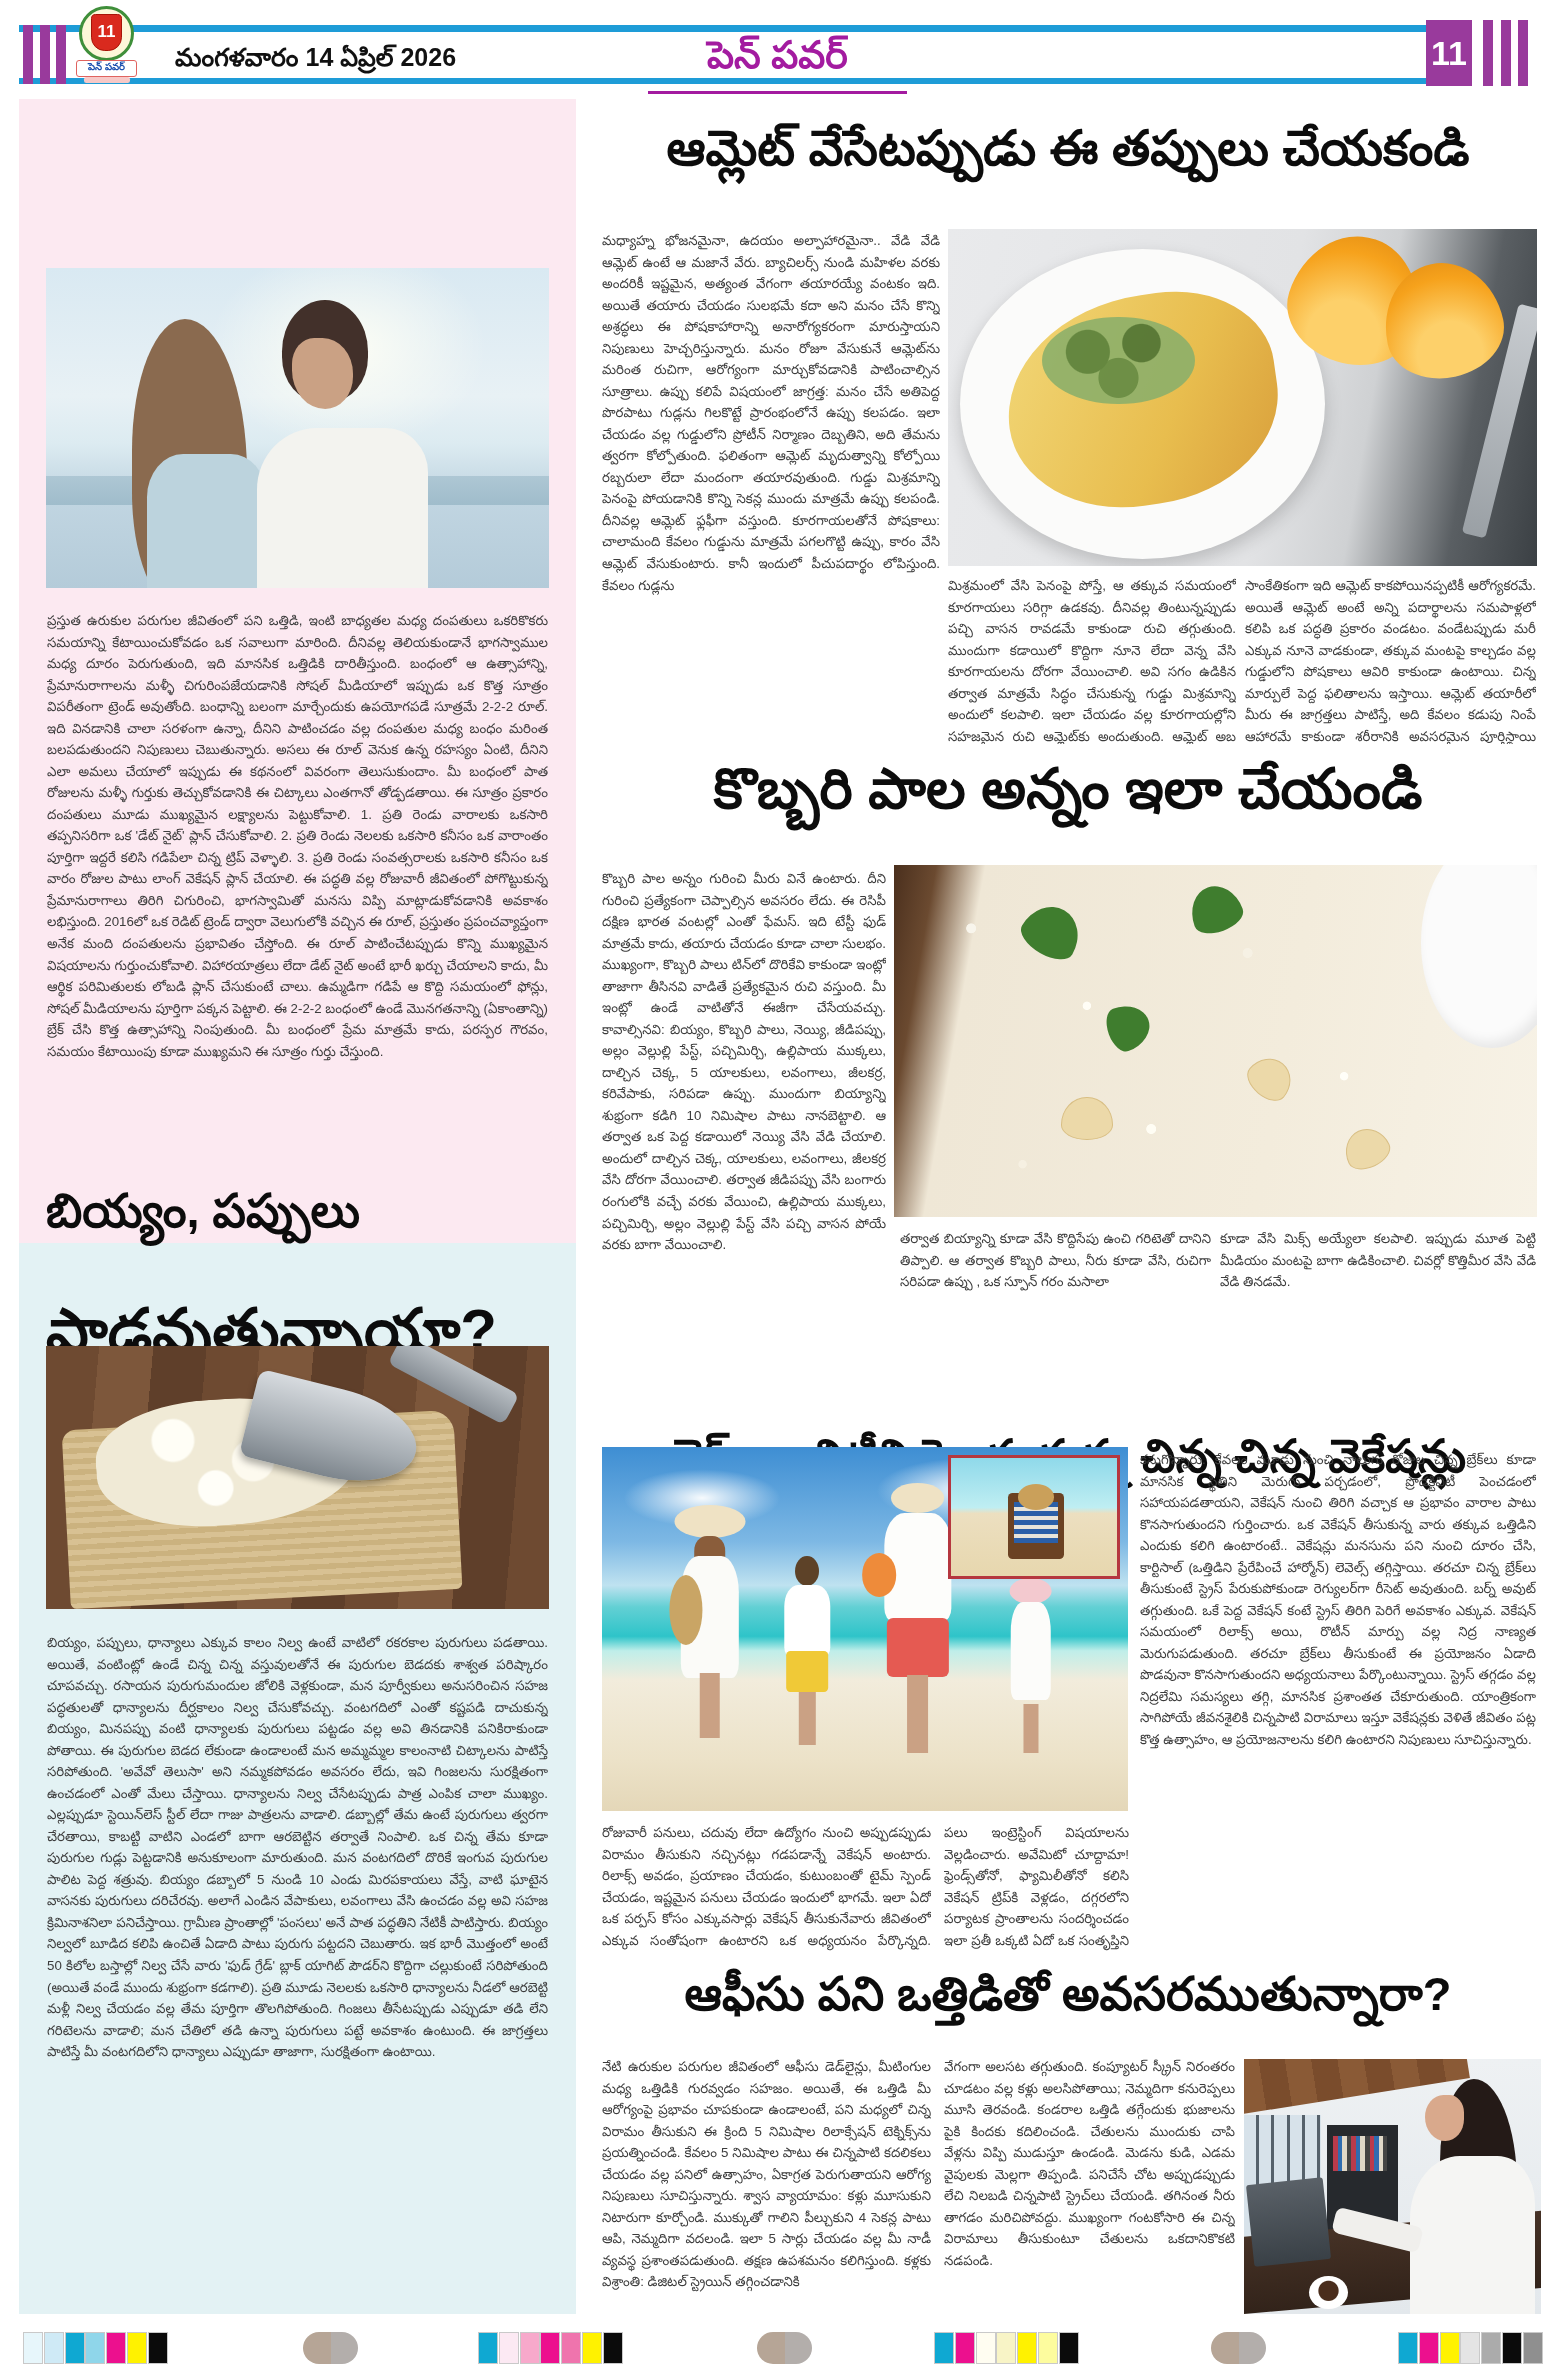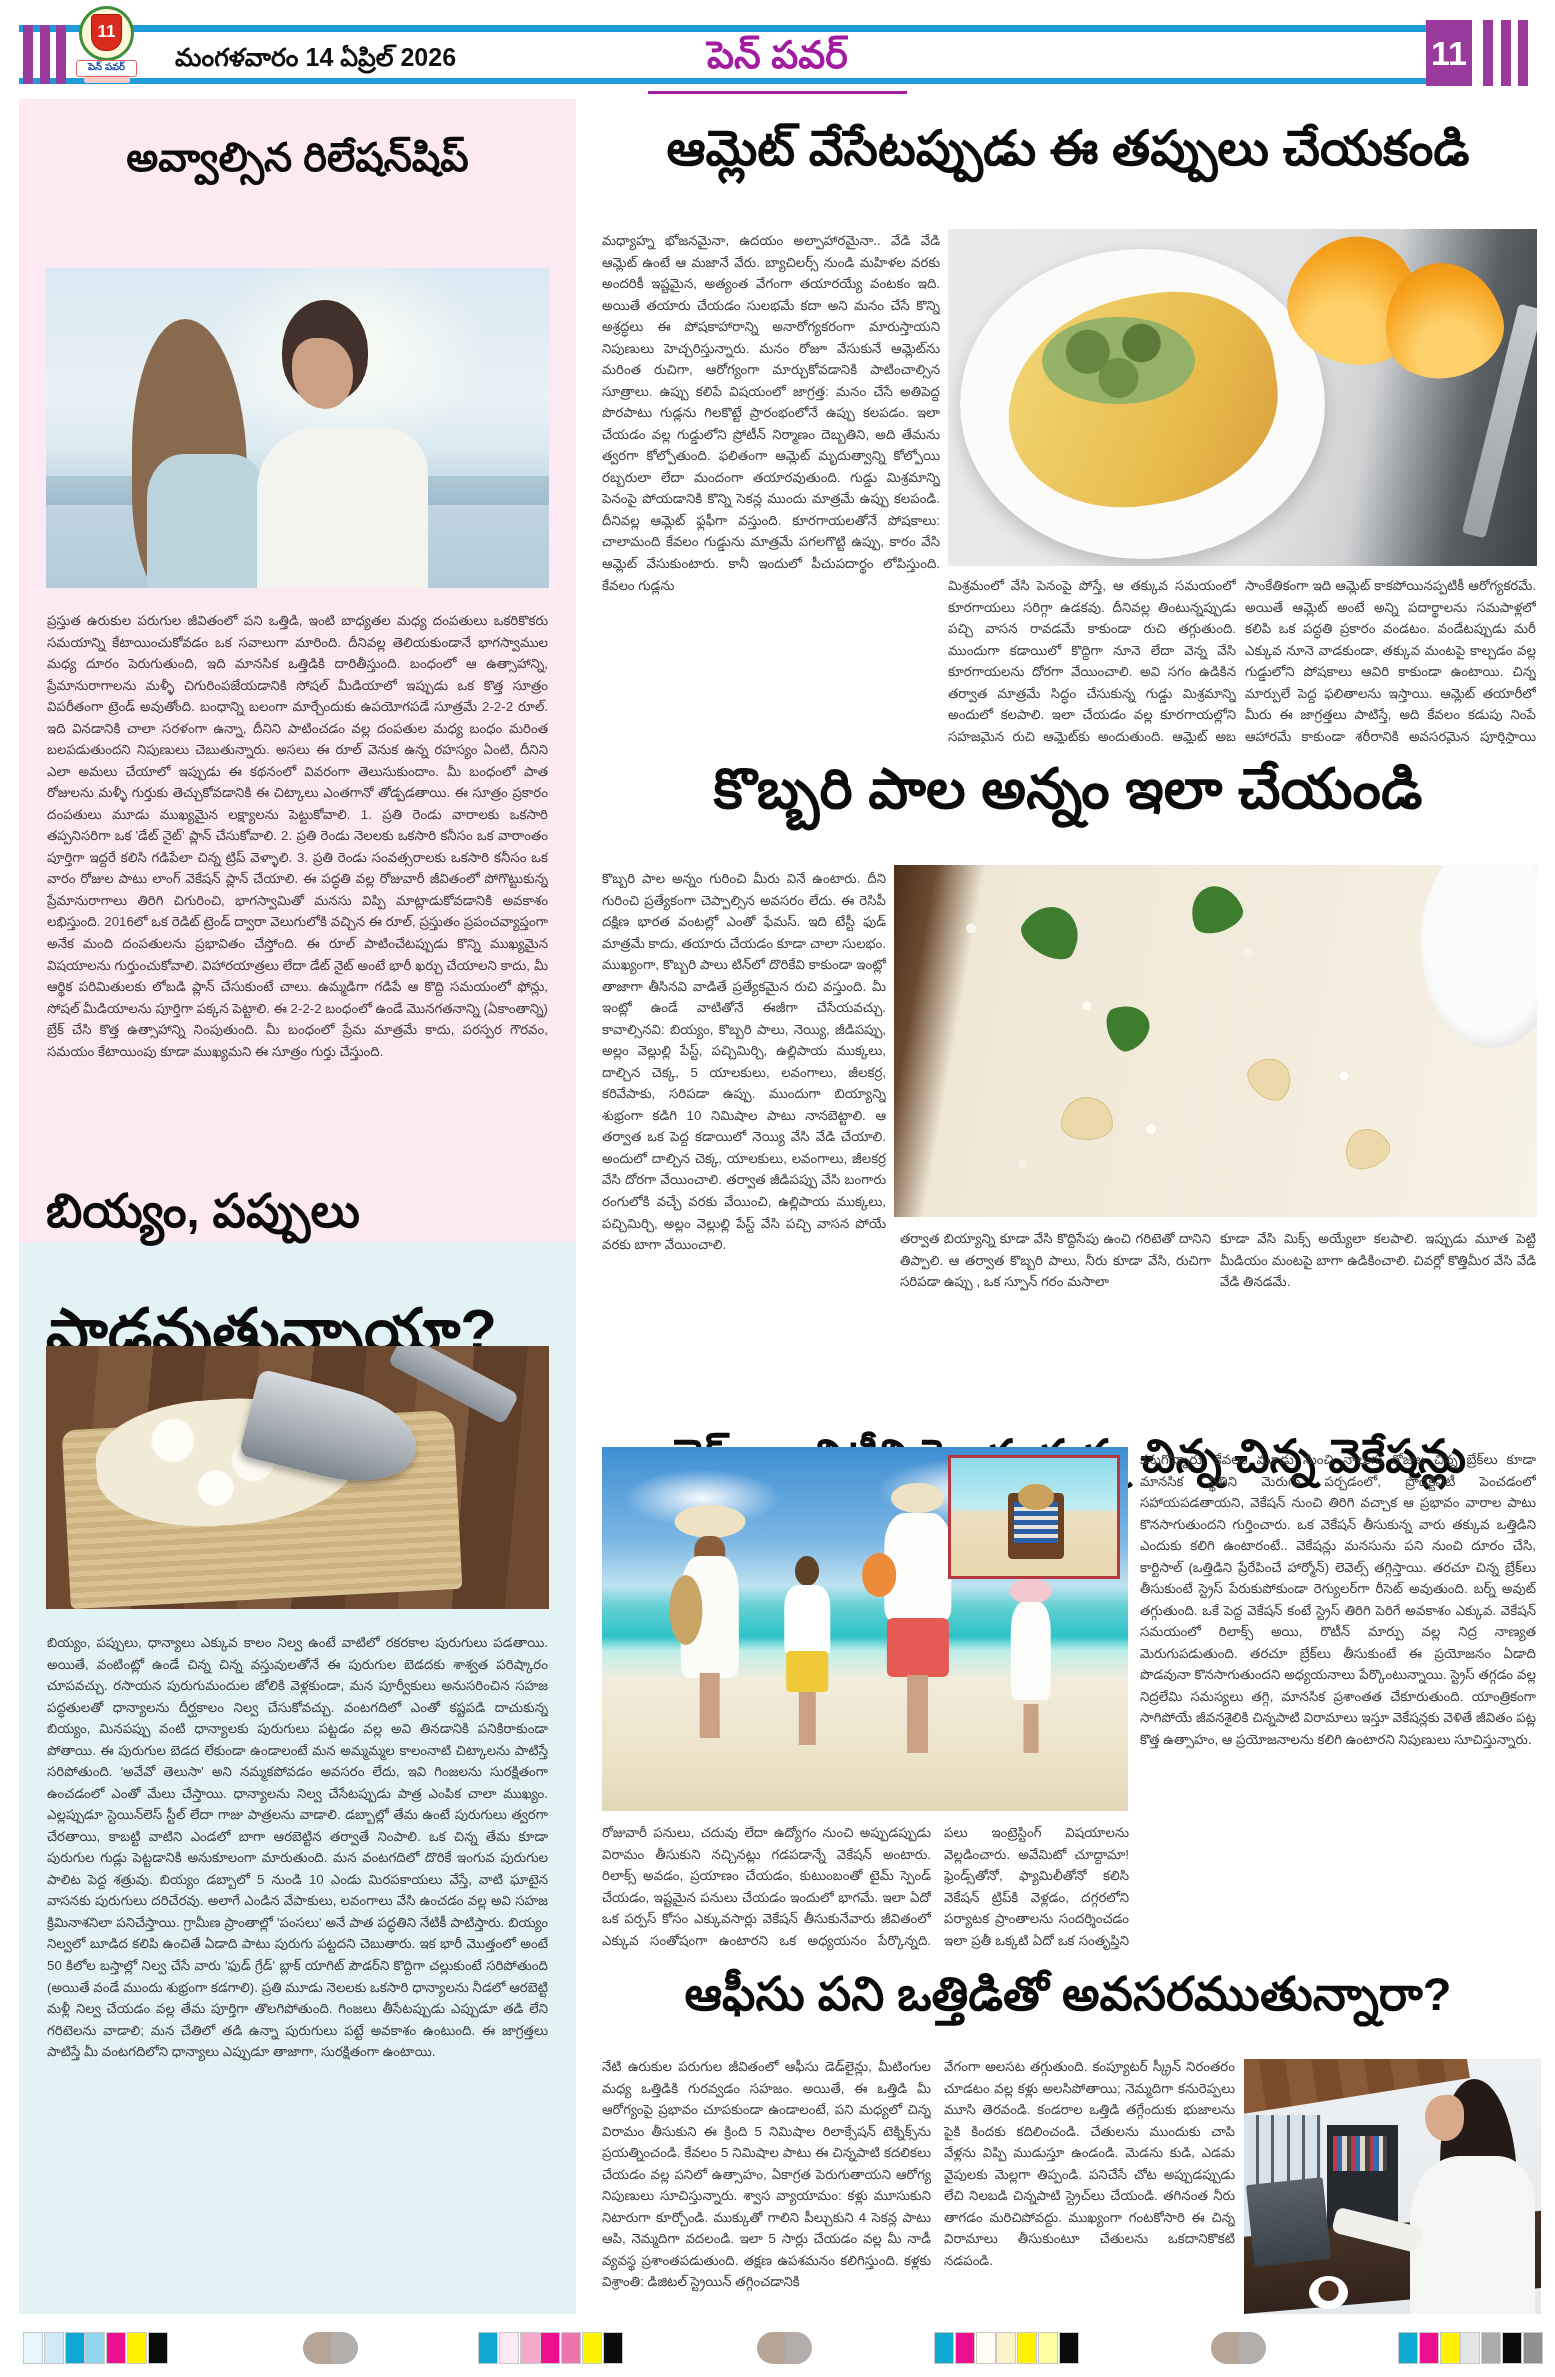--- a/index.html
+++ b/index.html
@@ -120,21 +120,20 @@
     <span>11</span>
   </div>
 <div class="abs pbar" style="left:1483px;top:20px;height:66px"></div>
 <div class="abs pbar" style="left:1501px;top:20px;height:66px"></div>
 <div class="abs pbar" style="left:1518px;top:20px;height:66px"></div>
 
 <div class="abs pink-block"></div>
 <div class="abs cyan-block"></div>
 
 <div class="abs headline h-a1">
-  <div>అవ్వాల్సిన రిలేషన్‌షిప్</div>
 </div>
 
 <div class="photo photo-couple">
   <div class="pc-glow"></div>
   <div class="pc-water"></div>
   <div class="pc-wh"></div>
   <div class="pc-wb"></div>
   <div class="pc-mh"></div>
   <div class="pc-mf"></div>
   <div class="pc-mb"></div>

